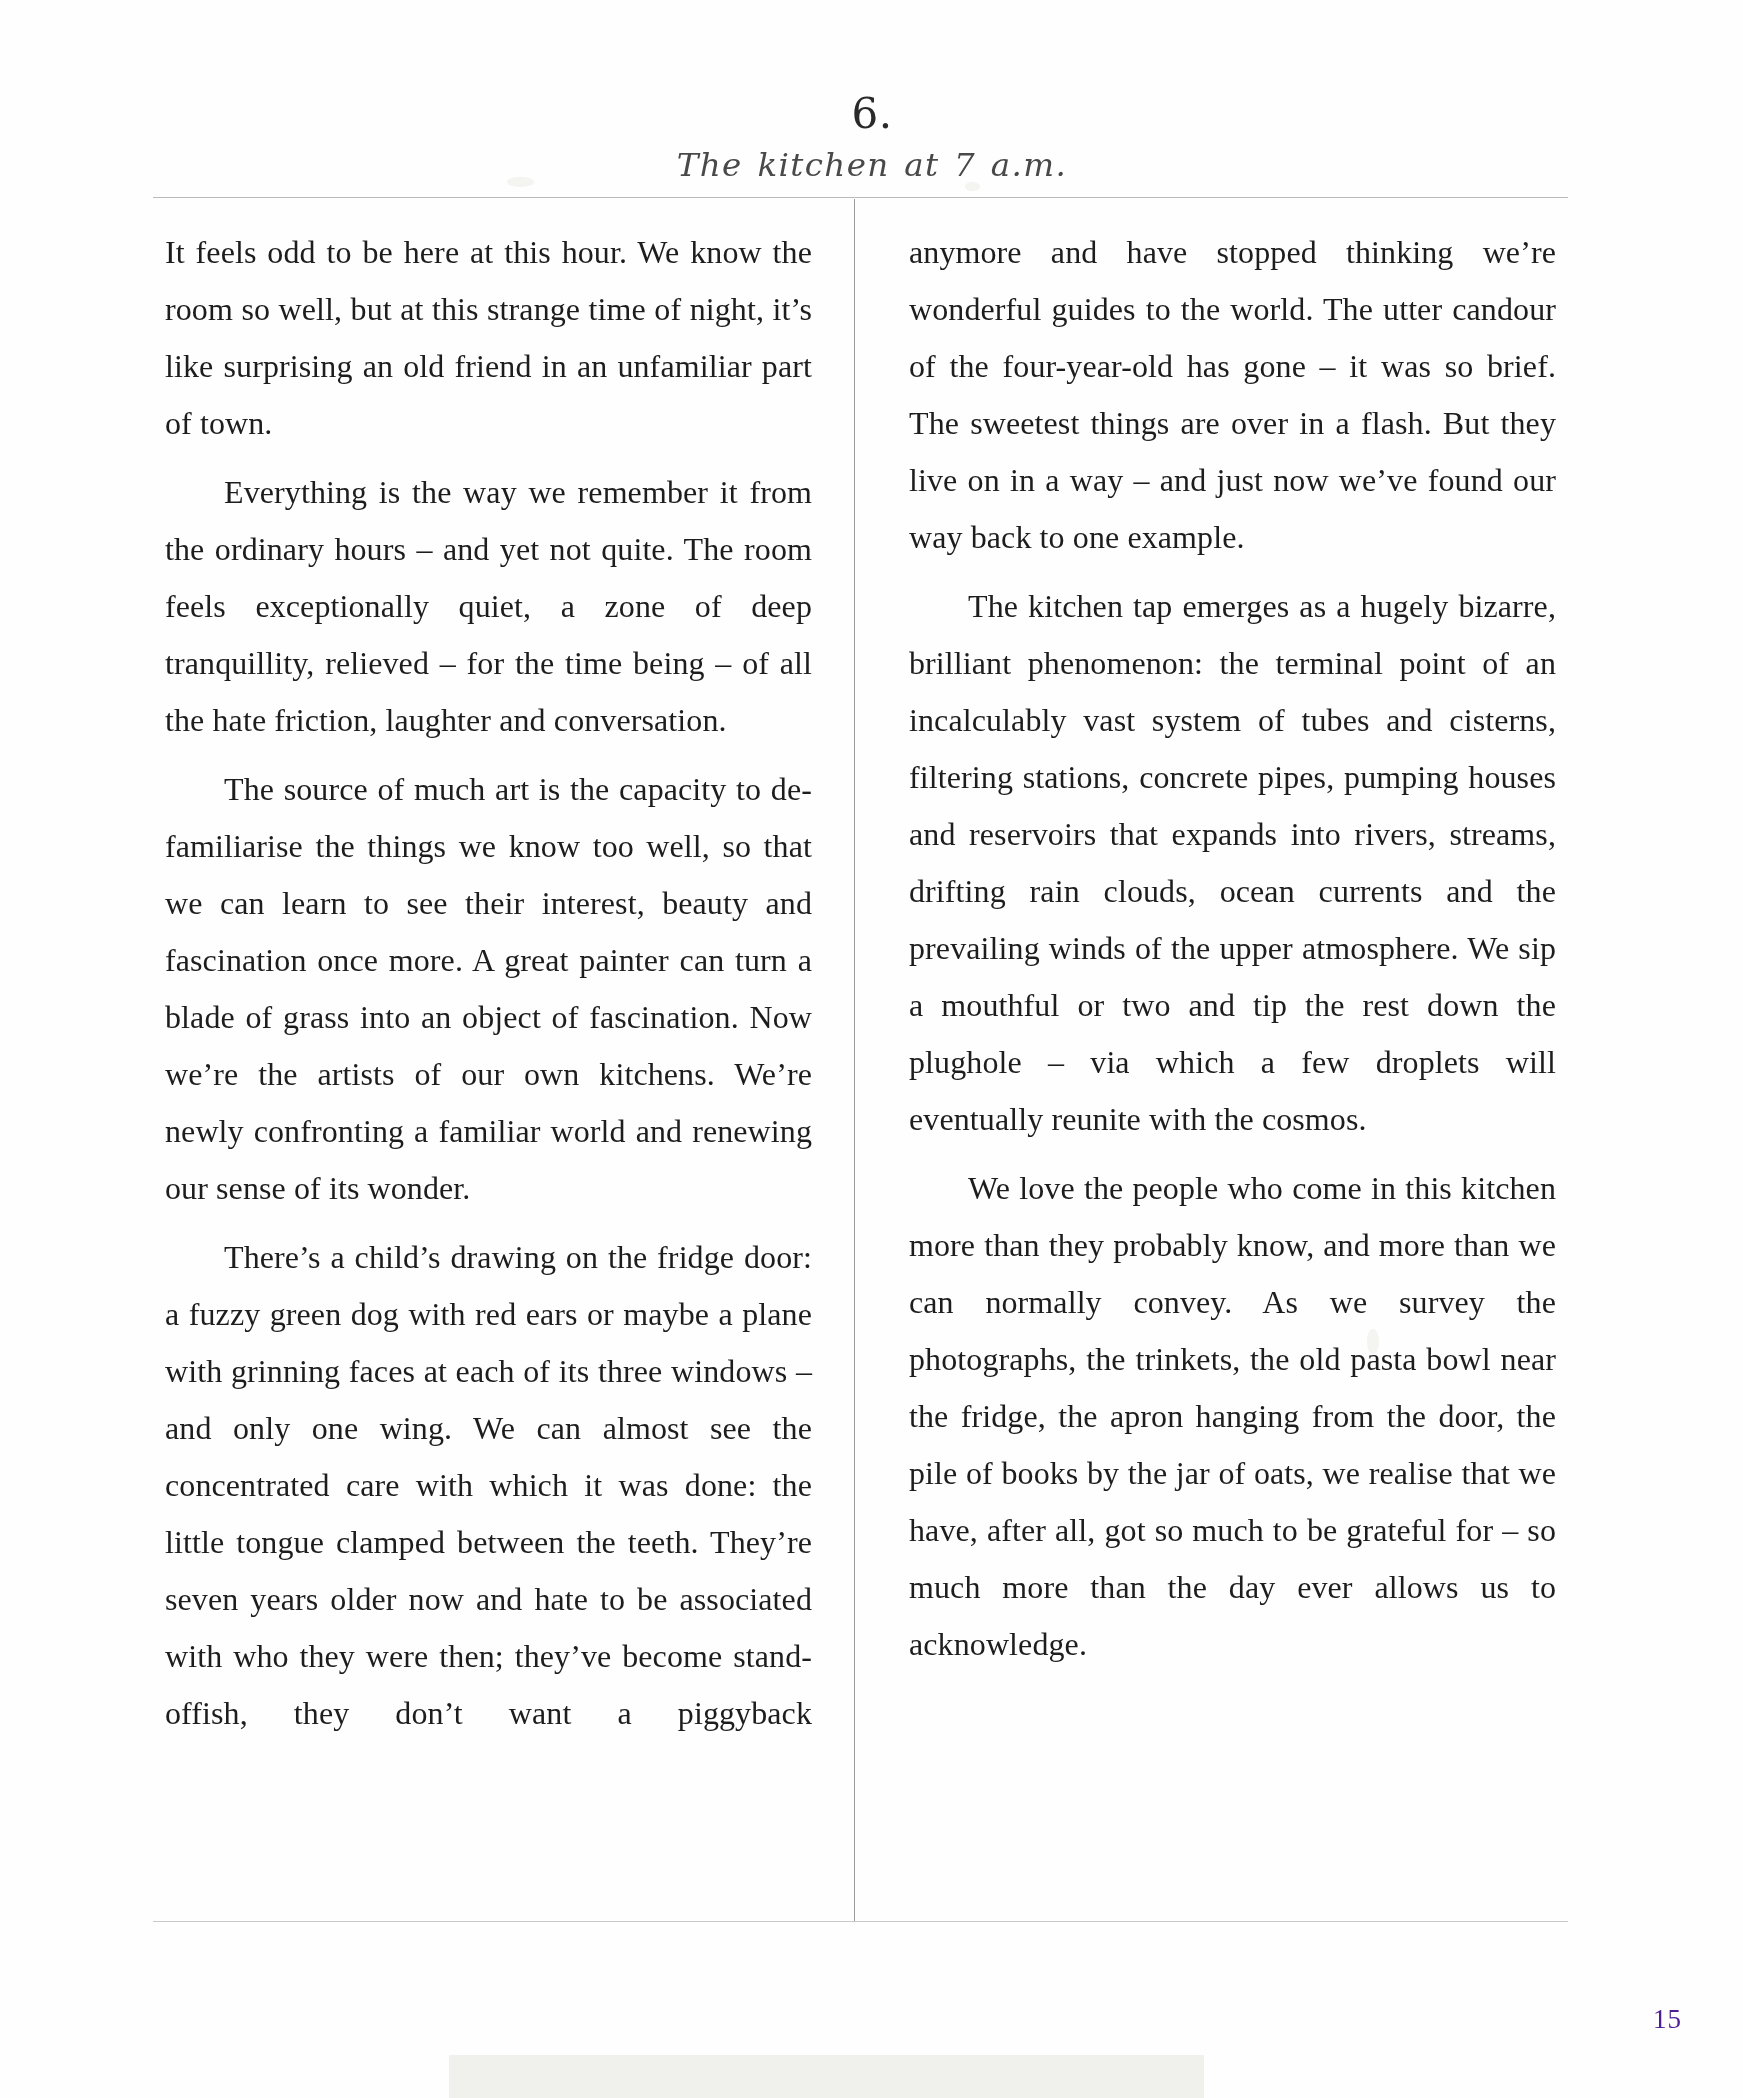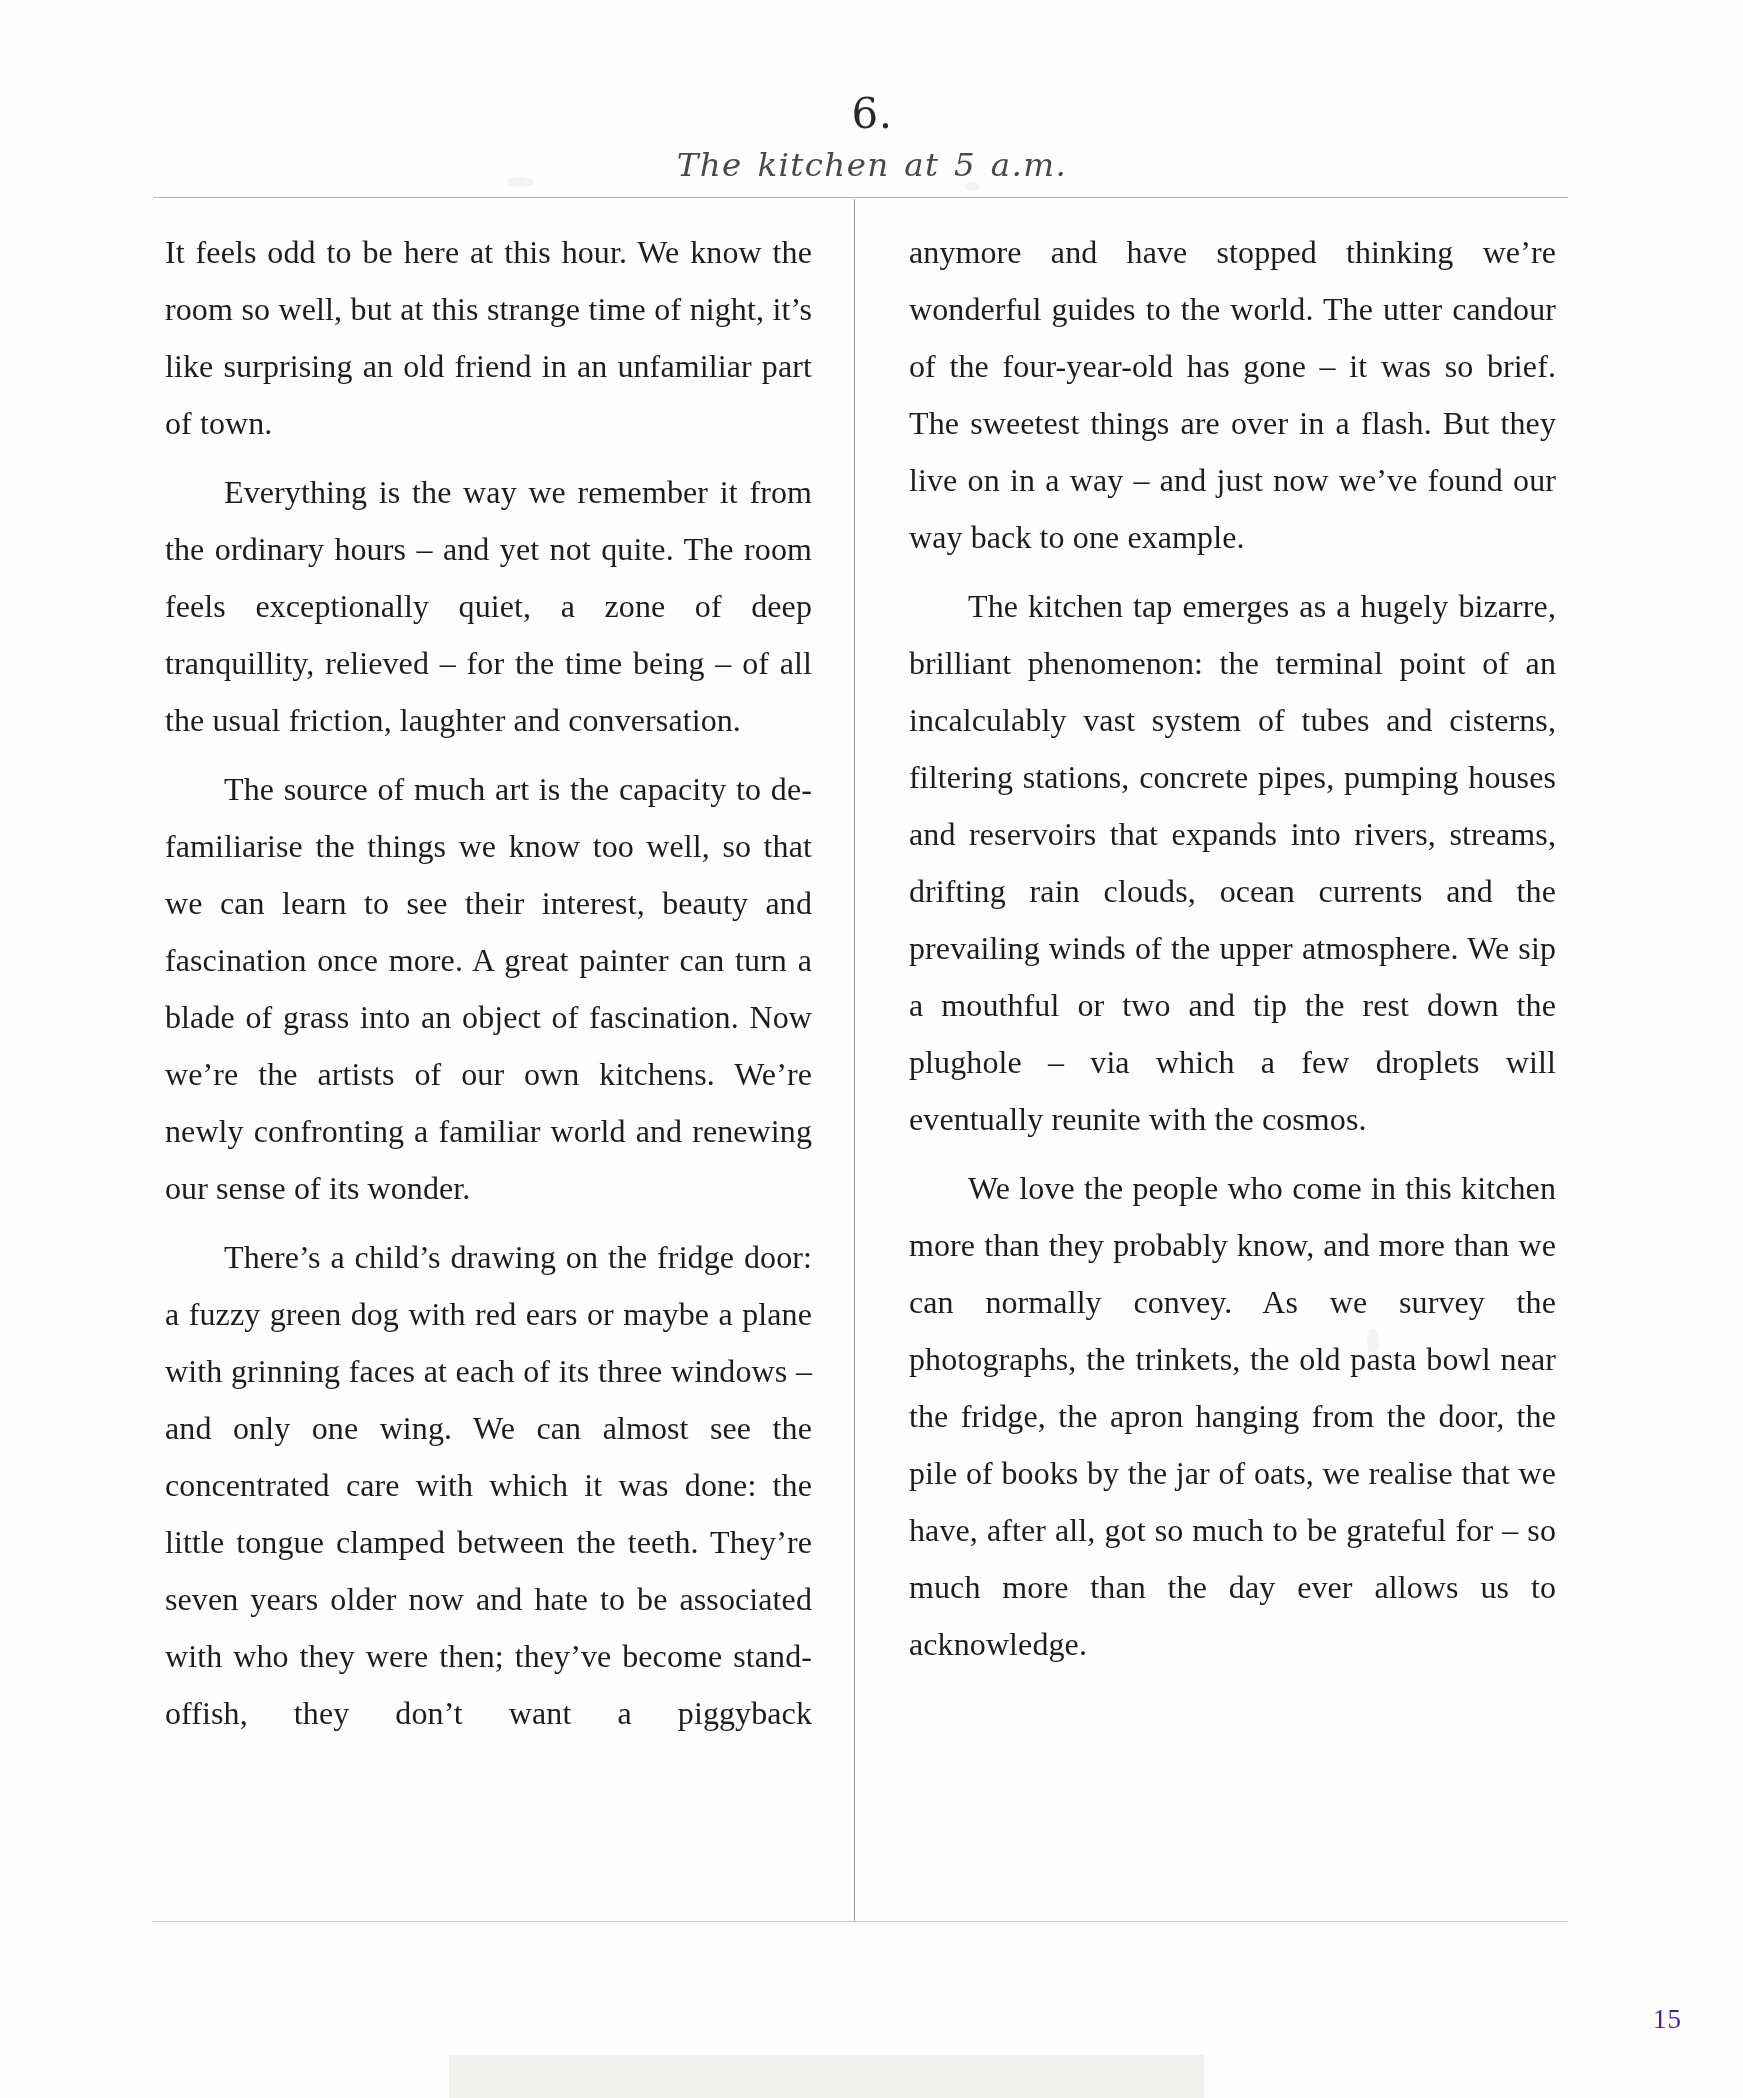--- a/index.html
+++ b/index.html
@@ -129,30 +129,30 @@
 <body>
 
 <div class="page">
 
   <div class="scan-smudge" style="top:177px;left:507px;width:27px;height:9.6px;"></div>
   <div class="scan-smudge" style="top:182px;left:965px;width:15.3px;height:8.6px;"></div>
   <div class="scan-smudge" style="top:1329px;left:1367px;width:11.5px;height:25px;"></div>
 
   <div class="chapter-head">
     <div class="chapter-number">6.</div>
-    <div class="chapter-title">The kitchen at 5 a.m.</div>
+    <div class="chapter-title">The kitchen at 7 a.m.</div>
   </div>
 
   <div class="rule rule-top"></div>
   <div class="col-divider"></div>
 
   <div class="columns">
     <div class="column">
       <p>It feels odd to be here at this hour. We know the room so well, but at this strange time of night, it’s like surprising an old friend in an unfamiliar part of town.</p>
-      <p class="indent">Everything is the way we remember it from the ordinary hours – and yet not quite. The room feels exceptionally quiet, a zone of deep tranquillity, relieved – for the time being – of all the usual friction, laughter and conversation.</p>
+      <p class="indent">Everything is the way we remember it from the ordinary hours – and yet not quite. The room feels exceptionally quiet, a zone of deep tranquillity, relieved – for the time being – of all the hate friction, laughter and conversation.</p>
       <p class="indent">The source of much art is the capacity to de-familiarise the things we know too well, so that we can learn to see their interest, beauty and fascination once more. A great painter can turn a blade of grass into an object of fascination. Now we’re the artists of our own kitchens. We’re newly confronting a familiar world and renewing our sense of its wonder.</p>
       <p class="indent">There’s a child’s drawing on the fridge door: a fuzzy green dog with red ears or maybe a plane with grinning faces at each of its three windows – and only one wing. We can almost see the concentrated care with which it was done: the little tongue clamped between the teeth. They’re seven years older now and hate to be associated with who they were then; they’ve become stand-offish, they don’t want a piggyback</p>
     </div>
     <div class="column">
       <p>anymore and have stopped thinking we’re wonderful guides to the world. The utter candour of the four-year-old has gone – it was so brief. The sweetest things are over in a flash. But they live on in a way – and just now we’ve found our way back to one example.</p>
       <p class="indent">The kitchen tap emerges as a hugely bizarre, brilliant phenomenon: the terminal point of an incalculably vast system of tubes and cisterns, filtering stations, concrete pipes, pumping houses and reservoirs that expands into rivers, streams, drifting rain clouds, ocean currents and the prevailing winds of the upper atmosphere. We sip a mouthful or two and tip the rest down the plughole – via which a few droplets will eventually reunite with the cosmos.</p>
       <p class="indent">We love the people who come in this kitchen more than they probably know, and more than we can normally convey. As we survey the photographs, the trinkets, the old pasta bowl near the fridge, the apron hanging from the door, the pile of books by the jar of oats, we realise that we have, after all, got so much to be grateful for – so much more than the day ever allows us to acknowledge.</p>
     </div>
   </div>
 

